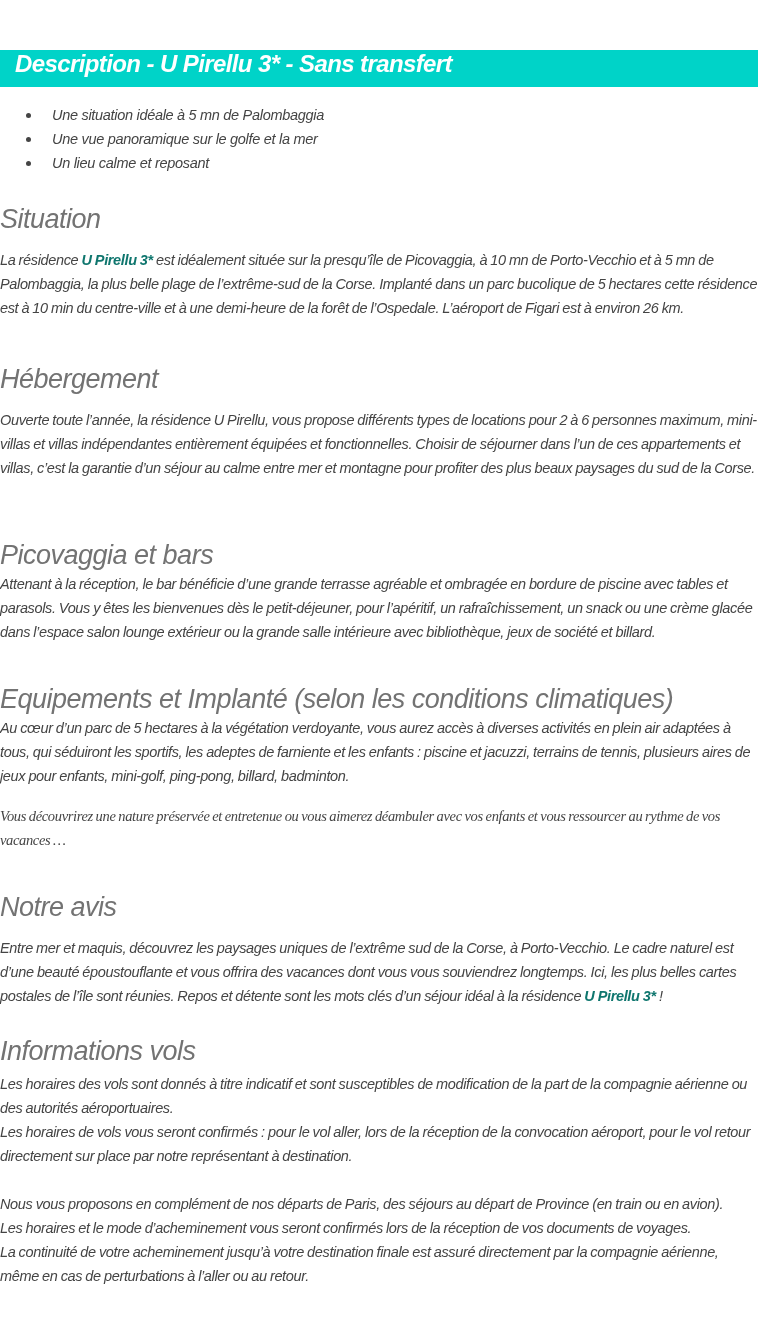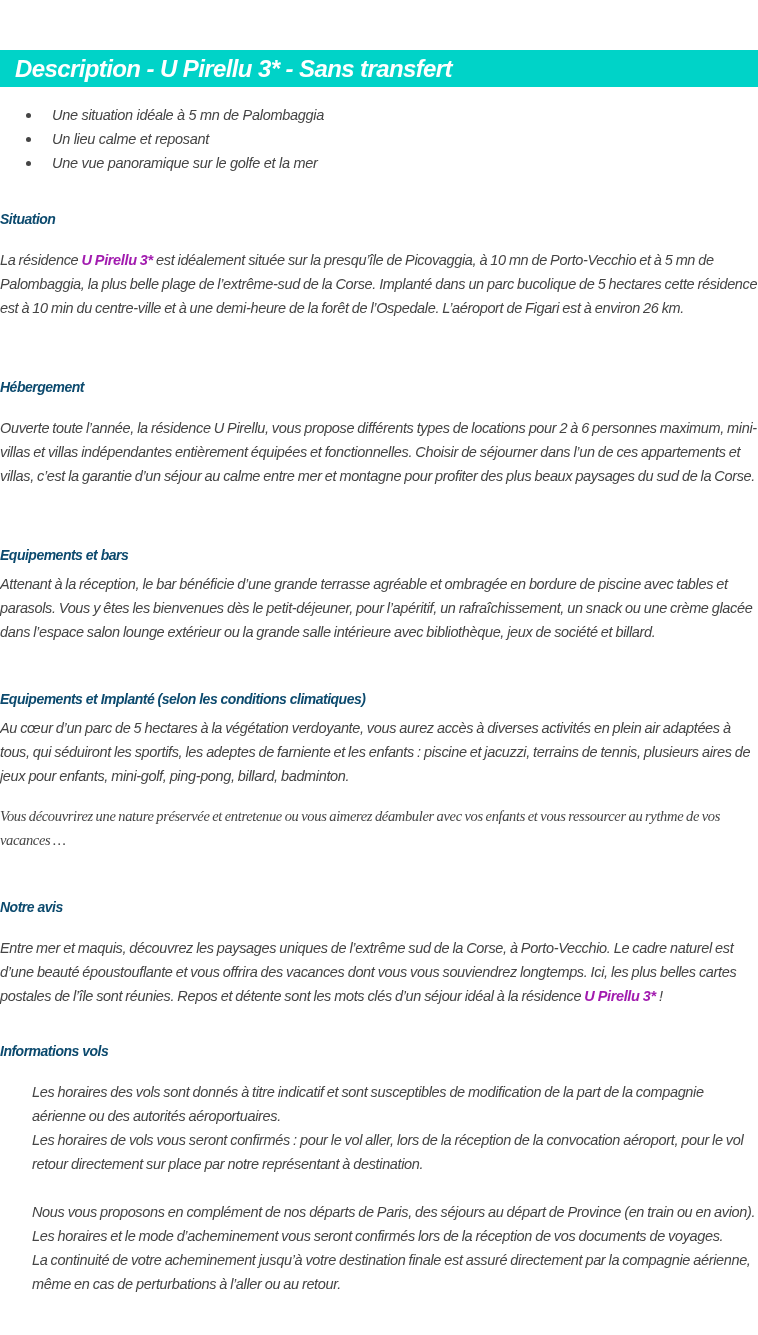--- a/index.html
+++ b/index.html
@@ -18,21 +18,20 @@
     .title-bar {
       position: absolute;
       left: 0;
       top: 50px;
       width: 758px;
       height: 37px;
       background: #00D3C8;
       box-sizing: border-box;
       padding-left: 15px;
       display: flex;
-      align-items: center;
     }
     .title-bar h1 {
       margin: 0;
       font-size: 24px;
       font-weight: bold;
       font-style: italic;
       color: #ffffff;
       letter-spacing: -0.6px;
       white-space: nowrap;
     }
@@ -66,90 +65,90 @@
     }
     .section {
       position: absolute;
       left: 0;
       width: 758px;
     }
     .section h2 {
       margin: 0;
       height: 34px;
       line-height: 34px;
-      font-size: 14px;
-      font-weight: bold;
+      font-size: 27px;
+      font-weight: normal;
       font-style: italic;
-      color: #0c4a6e;
+      color: #737373;
       letter-spacing: -0.5px;
       white-space: nowrap;
     }
     .section p {
       margin: 0;
       font-size: 14.5px;
       line-height: 24px;
       font-style: italic;
       color: #444444;
       letter-spacing: -0.35px;
       word-spacing: -0.5px;
     }
     .section p b {
       font-weight: bold;
-      color: #a21caf;
+      color: #0f766e;
     }
     .section p + p {
       margin-top: 16px;
       font-family: Liberation Serif, serif;
     }
     .gap-line {
       height: 24px;
     }
   </style>
 </head>
 <body>
 
 <div class="title-bar">
   <h1>Description - U Pirellu 3* - Sans transfert</h1>
 </div>
 
 <ul class="highlights">
   <li><span class="bullet"></span><span>Une situation idéale à 5 mn de Palombaggia</span></li>
+  <li><span class="bullet"></span><span>Une vue panoramique sur le golfe et la mer</span></li>
   <li><span class="bullet"></span><span>Un lieu calme et reposant</span></li>
-  <li><span class="bullet"></span><span>Une vue panoramique sur le golfe et la mer</span></li>
 </ul>
 
 <div class="section" style="top:202px;">
   <h2>Situation</h2>
   <p style="margin-top:12px;"><span>La résidence </span><b>U Pirellu 3*</b><span> est idéalement située sur la presqu’île de Picovaggia, à 10 mn de Porto-Vecchio et à 5 mn de Palombaggia, la plus belle plage de l’extrême-sud de la Corse. Implanté dans un parc bucolique de 5 hectares cette résidence est à 10 min du centre-ville et à une demi-heure de la forêt de l’Ospedale. L’aéroport de Figari est à environ 26 km.</span></p>
 </div>
 
-<div class="section" style="top:370px;">
+<div class="section" style="top:362px;">
   <h2>Hébergement</h2>
   <p style="margin-top:12px;">Ouverte toute l’année, la résidence U Pirellu, vous propose différents types de locations pour 2 à 6 personnes maximum, mini-villas et villas indépendantes entièrement équipées et fonctionnelles. Choisir de séjourner dans l’un de ces appartements et villas, c’est la garantie d’un séjour au calme entre mer et montagne pour profiter des plus beaux paysages du sud de la Corse.</p>
 </div>
 
 <div class="section" style="top:538px;">
-  <h2>Equipements et bars</h2>
+  <h2>Picovaggia et bars</h2>
   <p style="margin-top:0;">Attenant à la réception, le bar bénéficie d’une grande terrasse agréable et ombragée en bordure de piscine avec tables et parasols. Vous y êtes les bienvenues dès le petit-déjeuner, pour l’apéritif, un rafraîchissement, un snack ou une crème glacée dans l’espace salon lounge extérieur ou la grande salle intérieure avec bibliothèque, jeux de société et billard.</p>
 </div>
 
 <div class="section" style="top:682px;">
   <h2>Equipements et Implanté (selon les conditions climatiques)</h2>
   <p style="margin-top:0;">Au cœur d’un parc de 5 hectares à la végétation verdoyante, vous aurez accès à diverses activités en plein air adaptées à tous, qui séduiront les sportifs, les adeptes de farniente et les enfants : piscine et jacuzzi, terrains de tennis, plusieurs aires de jeux pour enfants, mini-golf, ping-pong, billard, badminton.</p>
   <p>Vous découvrirez une nature préservée et entretenue ou vous aimerez déambuler avec vos enfants et vous ressourcer au rythme de vos vacances …</p>
 </div>
 
 <div class="section" style="top:890px;">
   <h2>Notre avis</h2>
   <p style="margin-top:12px;"><span>Entre mer et maquis, découvrez les paysages uniques de l’extrême sud de la Corse, à Porto-Vecchio. Le cadre naturel est d’une beauté époustouflante et vous offrira des vacances dont vous vous souviendrez longtemps. Ici, les plus belles cartes postales de l’île sont réunies. Repos et détente sont les mots clés d’un séjour idéal à la résidence </span><b>U Pirellu 3*</b><span> !</span></p>
 </div>
 
 <div class="section" style="top:1034px;">
   <h2>Informations vols</h2>
-  <p style="margin-top:12px;padding-left:32px;">
+  <p style="margin-top:4px;">
     <span>Les horaires des vols sont donnés à titre indicatif et sont susceptibles de modification de la part de la compagnie aérienne ou des autorités aéroportuaires.</span><br>
     <span>Les horaires de vols vous seront confirmés : pour le vol aller, lors de la réception de la convocation aéroport, pour le vol retour directement sur place par notre représentant à destination.</span><br>
     <span class="gap-line"></span><br>
     <span>Nous vous proposons en complément de nos départs de Paris, des séjours au départ de Province (en train ou en avion).</span><br>
     <span>Les horaires et le mode d’acheminement vous seront confirmés lors de la réception de vos documents de voyages.</span><br>
     <span>La continuité de votre acheminement jusqu’à votre destination finale est assuré directement par la compagnie aérienne, même en cas de perturbations à l’aller ou au retour.</span>
   </p>
 </div>
 
 </body></html>

